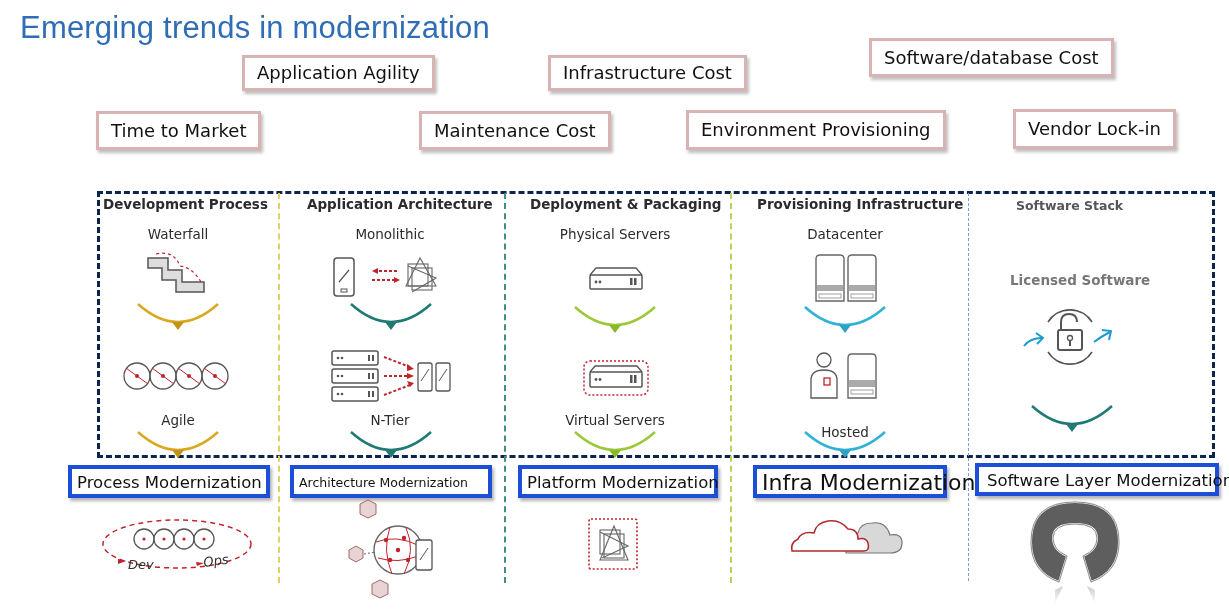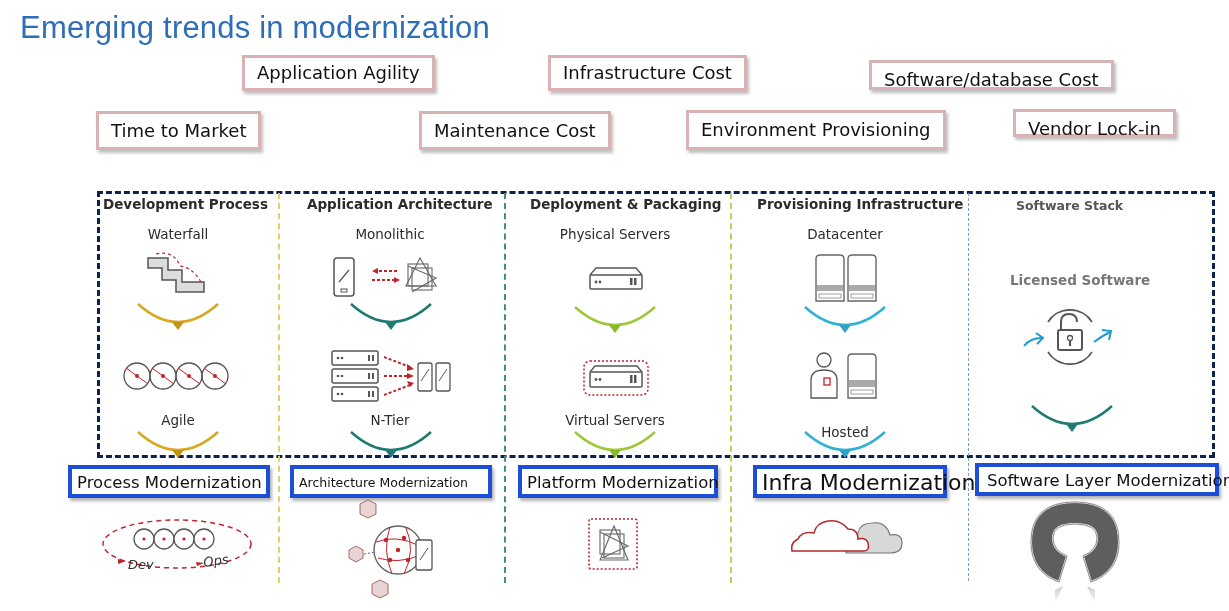--- a/index.html
+++ b/index.html
@@ -13,25 +13,25 @@
   .modbox{position:absolute;background:#fff;border:4px solid #1d4ed8;box-shadow:2px 3px 3px rgba(0,0,0,0.3);height:33px;box-sizing:border-box;line-height:27px;padding-left:5px;white-space:nowrap;color:#111;font-family:"DejaVu Sans",sans-serif;}
   svg.ic{position:absolute;overflow:visible;}
 </style>
 </head>
 <body>
 
 <div class="title">Emerging trends in modernization</div>
 
 <div class="driver" style="left:242px;top:55px;height:36px;line-height:30px;"><span>Application Agility</span></div>
 <div class="driver" style="left:548px;top:55px;height:36px;line-height:30px;"><span>Infrastructure  Cost</span></div>
-<div class="driver" style="left:869px;top:60px;height:30px;line-height:33px;"><span>Software/database  Cost</span></div>
+<div class="driver" style="left:869px;top:38px;height:39px;line-height:33px;"><span>Software/database  Cost</span></div>
 <div class="driver" style="left:96px;top:111px;height:39px;line-height:33px;"><span>Time to Market</span></div>
 <div class="driver" style="left:419px;top:111px;height:39px;line-height:33px;"><span>Maintenance Cost</span></div>
 <div class="driver" style="left:686px;top:110px;height:40px;line-height:34px;"><span>Environment  Provisioning</span></div>
-<div class="driver" style="left:1013px;top:109px;height:28px;line-height:34px;"><span>Vendor Lock-in</span></div>
+<div class="driver" style="left:1013px;top:109px;height:40px;line-height:34px;"><span>Vendor Lock-in</span></div>
 
 <div class="frame"></div>
 
 <div class="sep" style="left:278px;height:390px;border-color:#e4cf62;"></div>
 <div class="sep" style="left:504px;height:390px;border-color:#3f8f85;"></div>
 <div class="sep" style="left:730px;height:390px;border-color:#b7d35a;"></div>
 <div class="sep" style="left:968px;height:388px;border-left:1px dashed #7aa0cf;"></div>
 
 <div class="colhead" style="left:103px;top:196px;">Development Process</div>
 <div class="colhead" style="left:307px;top:196px;">Application Architecture</div>

